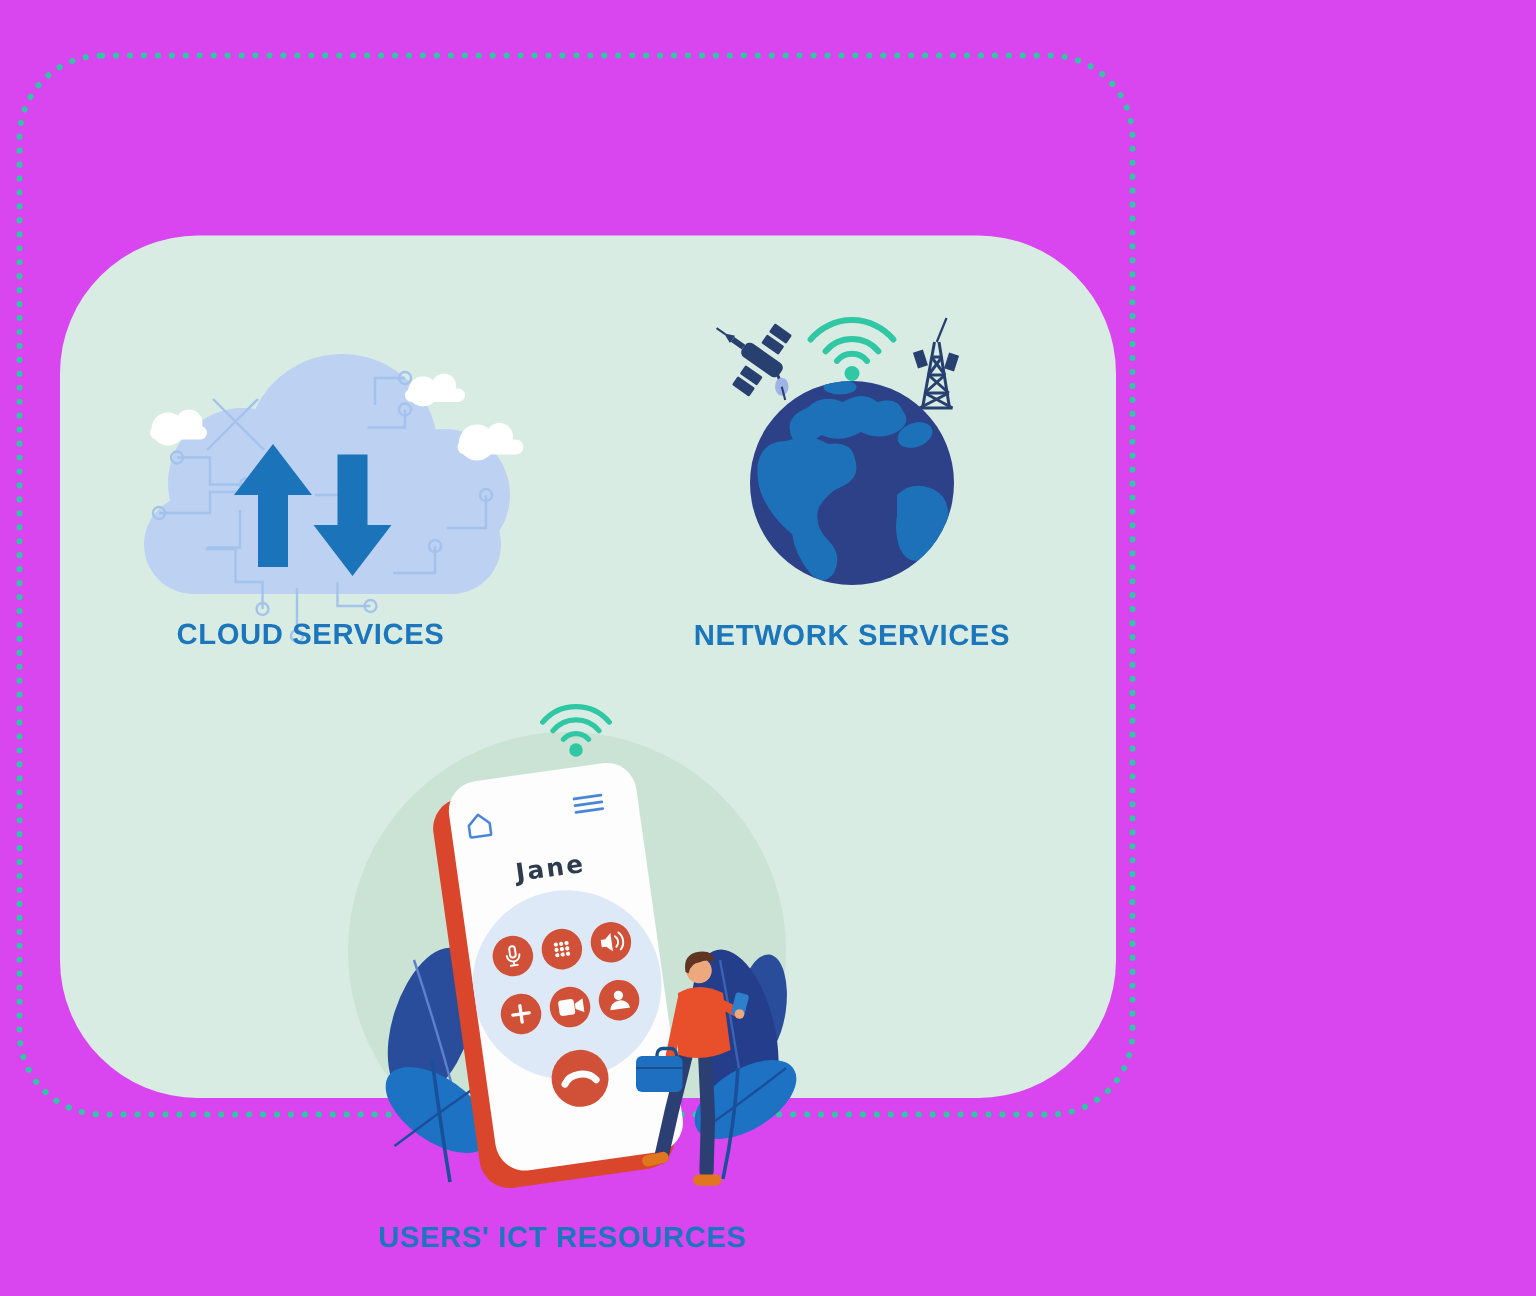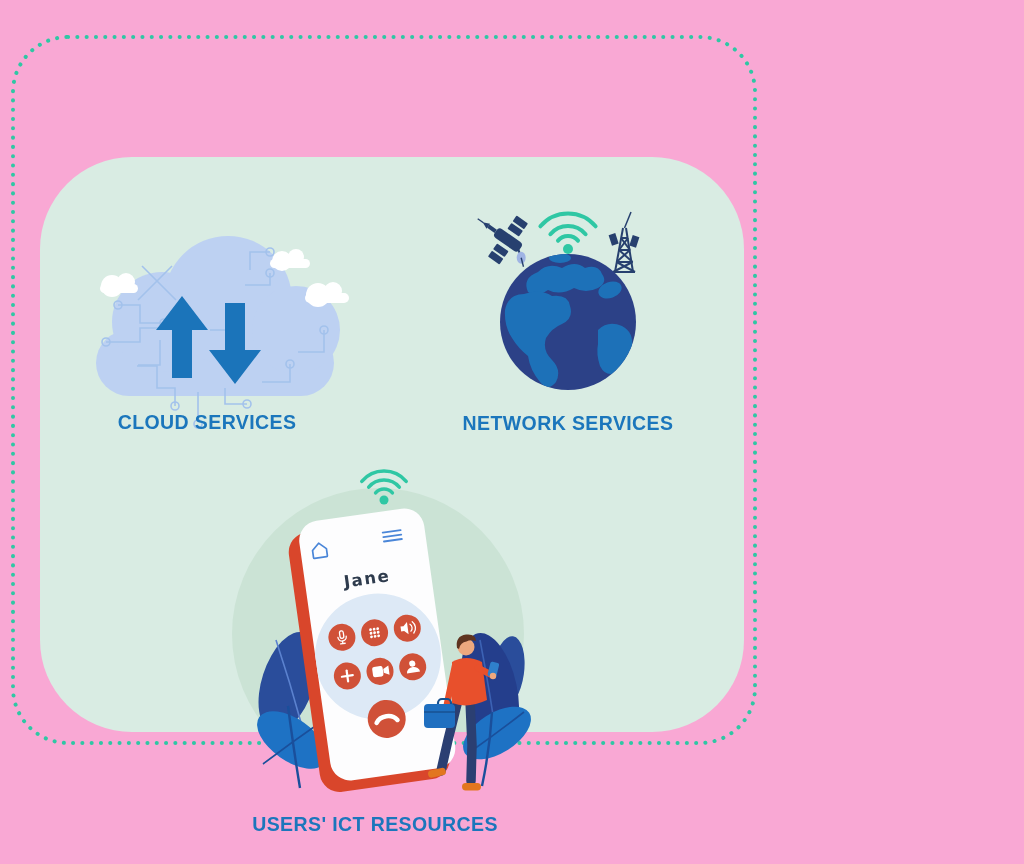--- a/index.html
+++ b/index.html
@@ -1,16 +1,16 @@
 <!DOCTYPE html>
 <html><head>
 <meta charset="utf-8">
 <style>
   html,body{margin:0;padding:0;background:#ffffff;}
-  .stage{position:relative;width:1024px;height:864px;background:#f9a8d4;overflow:hidden;}
+  .stage{position:relative;width:1024px;height:864px;background:#d946ef;overflow:hidden;}
   .svc-label{font-family:"Liberation Sans",sans-serif;font-weight:bold;font-size:19.5px;letter-spacing:0.4px;}
   .jane-label{font-family:"DejaVu Sans",sans-serif;font-weight:bold;font-size:16.5px;letter-spacing:1.6px;}
   svg{display:block;}
 </style>
 </head>
 <body>
 
 <div class="stage">
 <svg width="1024" height="864" viewBox="0 0 1024 864" xmlns="http://www.w3.org/2000/svg">
 

